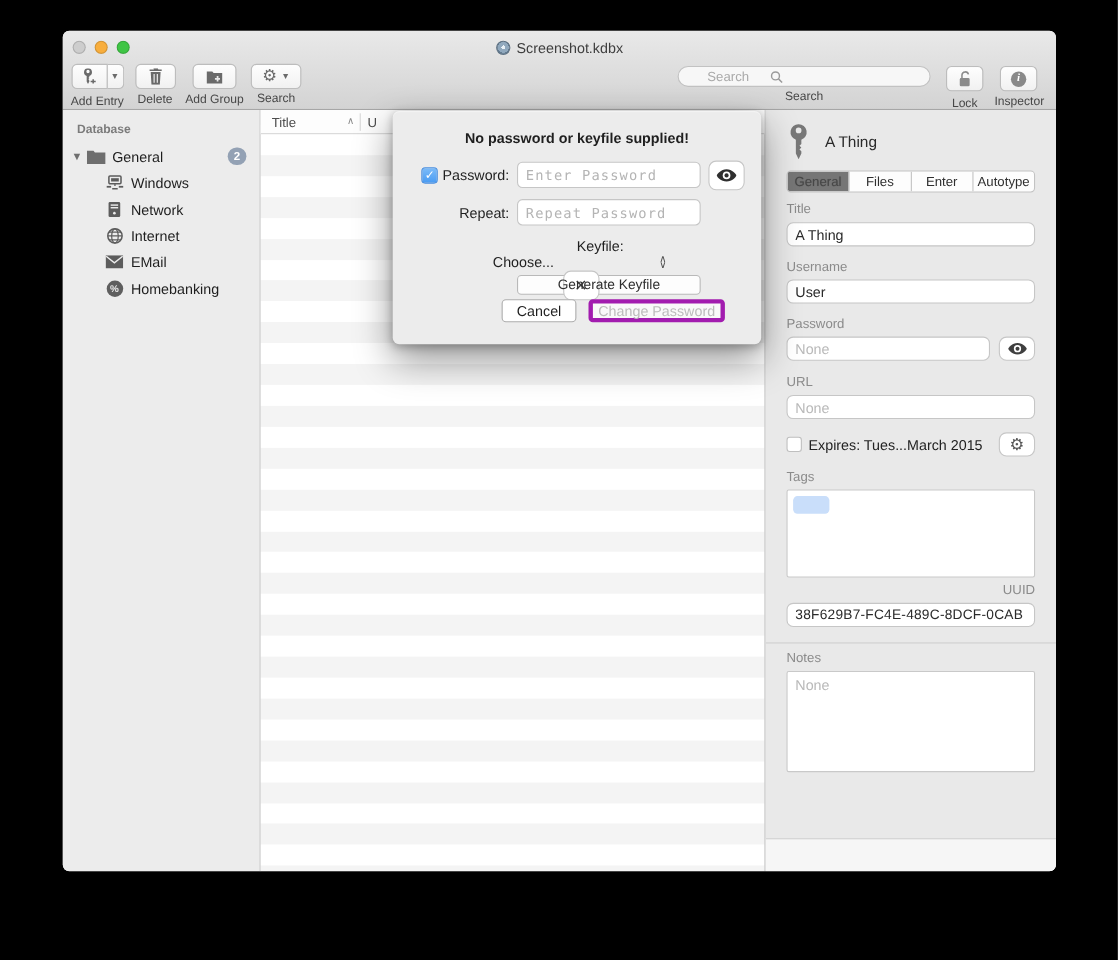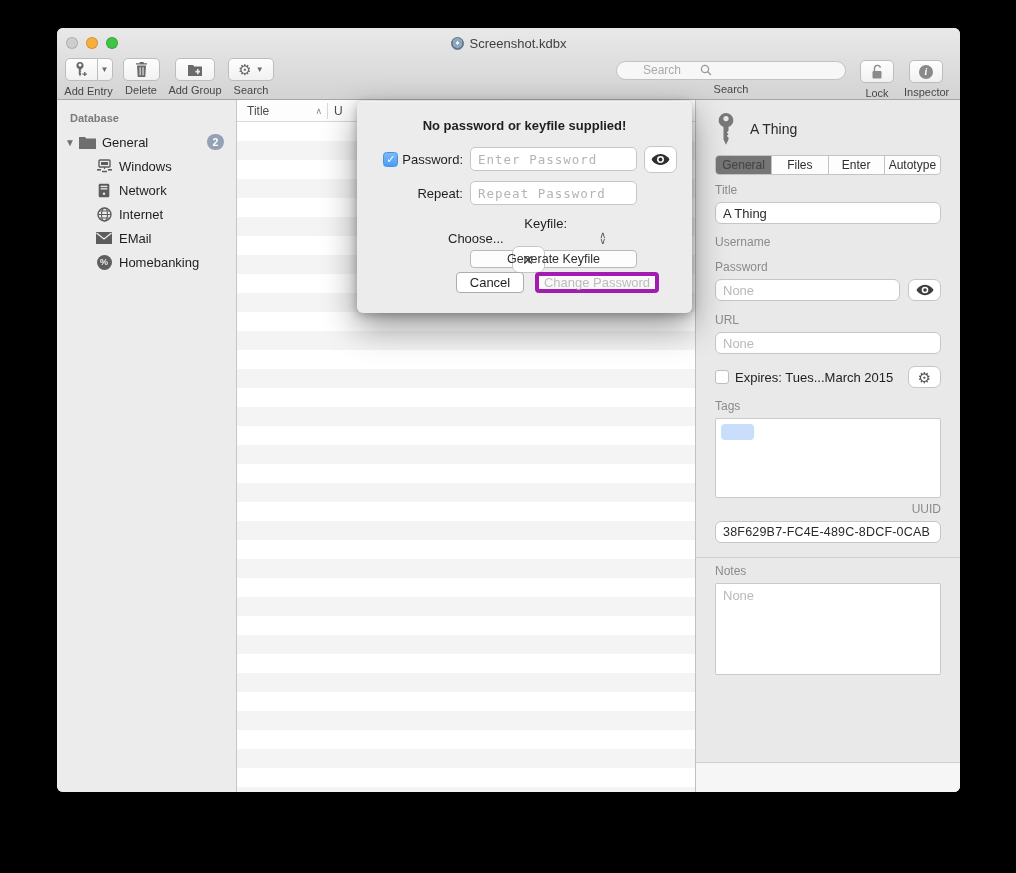--- a/index.html
+++ b/index.html
@@ -296,20 +296,21 @@
             <div class="seg selected">General</div>
             <div class="seg">Files</div>
             <div class="seg">Enter</div>
             <div class="seg">Autotype</div>
           </div>
 
           <div class="fld-label">Title</div>
           <input class="txt" type="text" value="A Thing" style="">
 
           <div class="fld-label" style="margin-top:11px;">Username</div>
+          <input class="txt" type="text" value="User" style="">
 
           <div class="fld-label" style="margin-top:11px;">Password</div>
           <div class="row-with-btn">
             <input class="txt" type="text" placeholder="None" style="">
             <div class="sq-btn">
               <span>
                 <svg width="18" height="12" viewBox="0 0 24 14">
                     <path fill="#3f3f3f" d="M12 0C5.5 0 .8 5.8.8 7S5.5 14 12 14s11.2-5.8 11.2-7S18.5 0 12 0z"></path>
                     <circle cx="12" cy="7" r="4.4" fill="#fff"></circle>
                     <circle cx="12" cy="7" r="2.4" fill="#3f3f3f"></circle>

